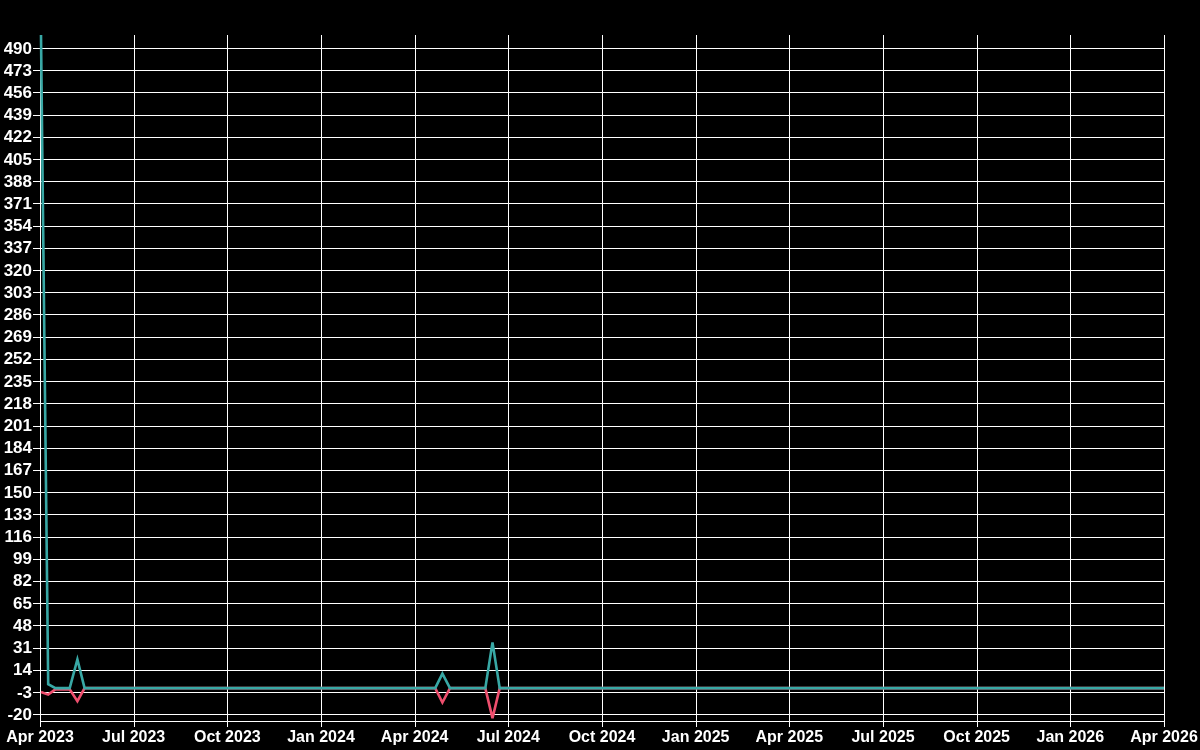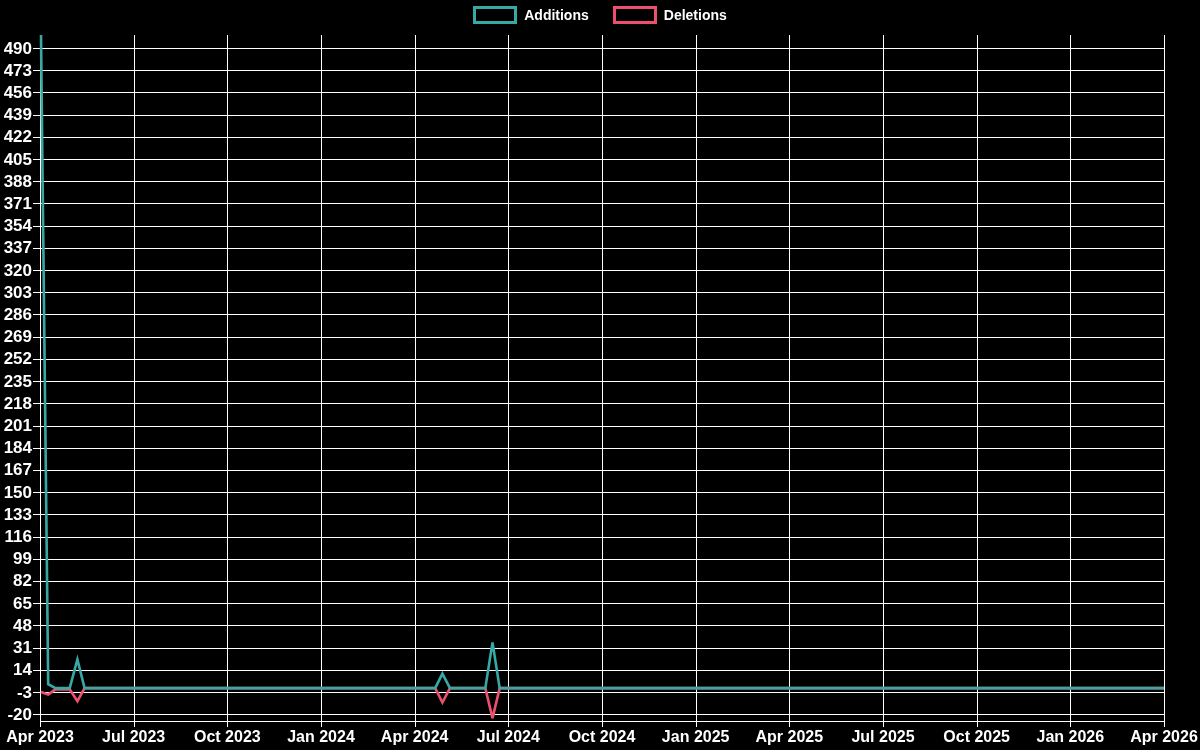--- a/index.html
+++ b/index.html
@@ -40,30 +40,20 @@
     font-weight: 700;
     line-height: 18px;
   }
   #chart-svg { position: absolute; top: 0; left: 0; }
   text { font-family: "Liberation Sans", sans-serif; }
 </style>
 </head>
 <body>
 
 <div id="stage">
-  <div id="legend">
-    <div class="legend-item">
-      <span class="legend-swatch" style="border-color: rgb(56, 168, 165);"></span>
-      <span class="legend-label">Additions</span>
-    </div>
-    <div class="legend-item">
-      <span class="legend-swatch" style="border-color: rgb(238, 79, 110);"></span>
-      <span class="legend-label">Deletions</span>
-    </div>
-  </div>
   <svg id="chart-svg" width="1200" height="750">
       <g stroke="#ffffff" stroke-width="1" shape-rendering="crispEdges">
         <line x1="40" y1="48.5" x2="1164" y2="48.5"></line>
         <line x1="33" y1="48.5" x2="40" y2="48.5"></line>
         <line x1="40" y1="70.5" x2="1164" y2="70.5"></line>
         <line x1="33" y1="70.5" x2="40" y2="70.5"></line>
         <line x1="40" y1="92.5" x2="1164" y2="92.5"></line>
         <line x1="33" y1="92.5" x2="40" y2="92.5"></line>
         <line x1="40" y1="115.5" x2="1164" y2="115.5"></line>
         <line x1="33" y1="115.5" x2="40" y2="115.5"></line>

